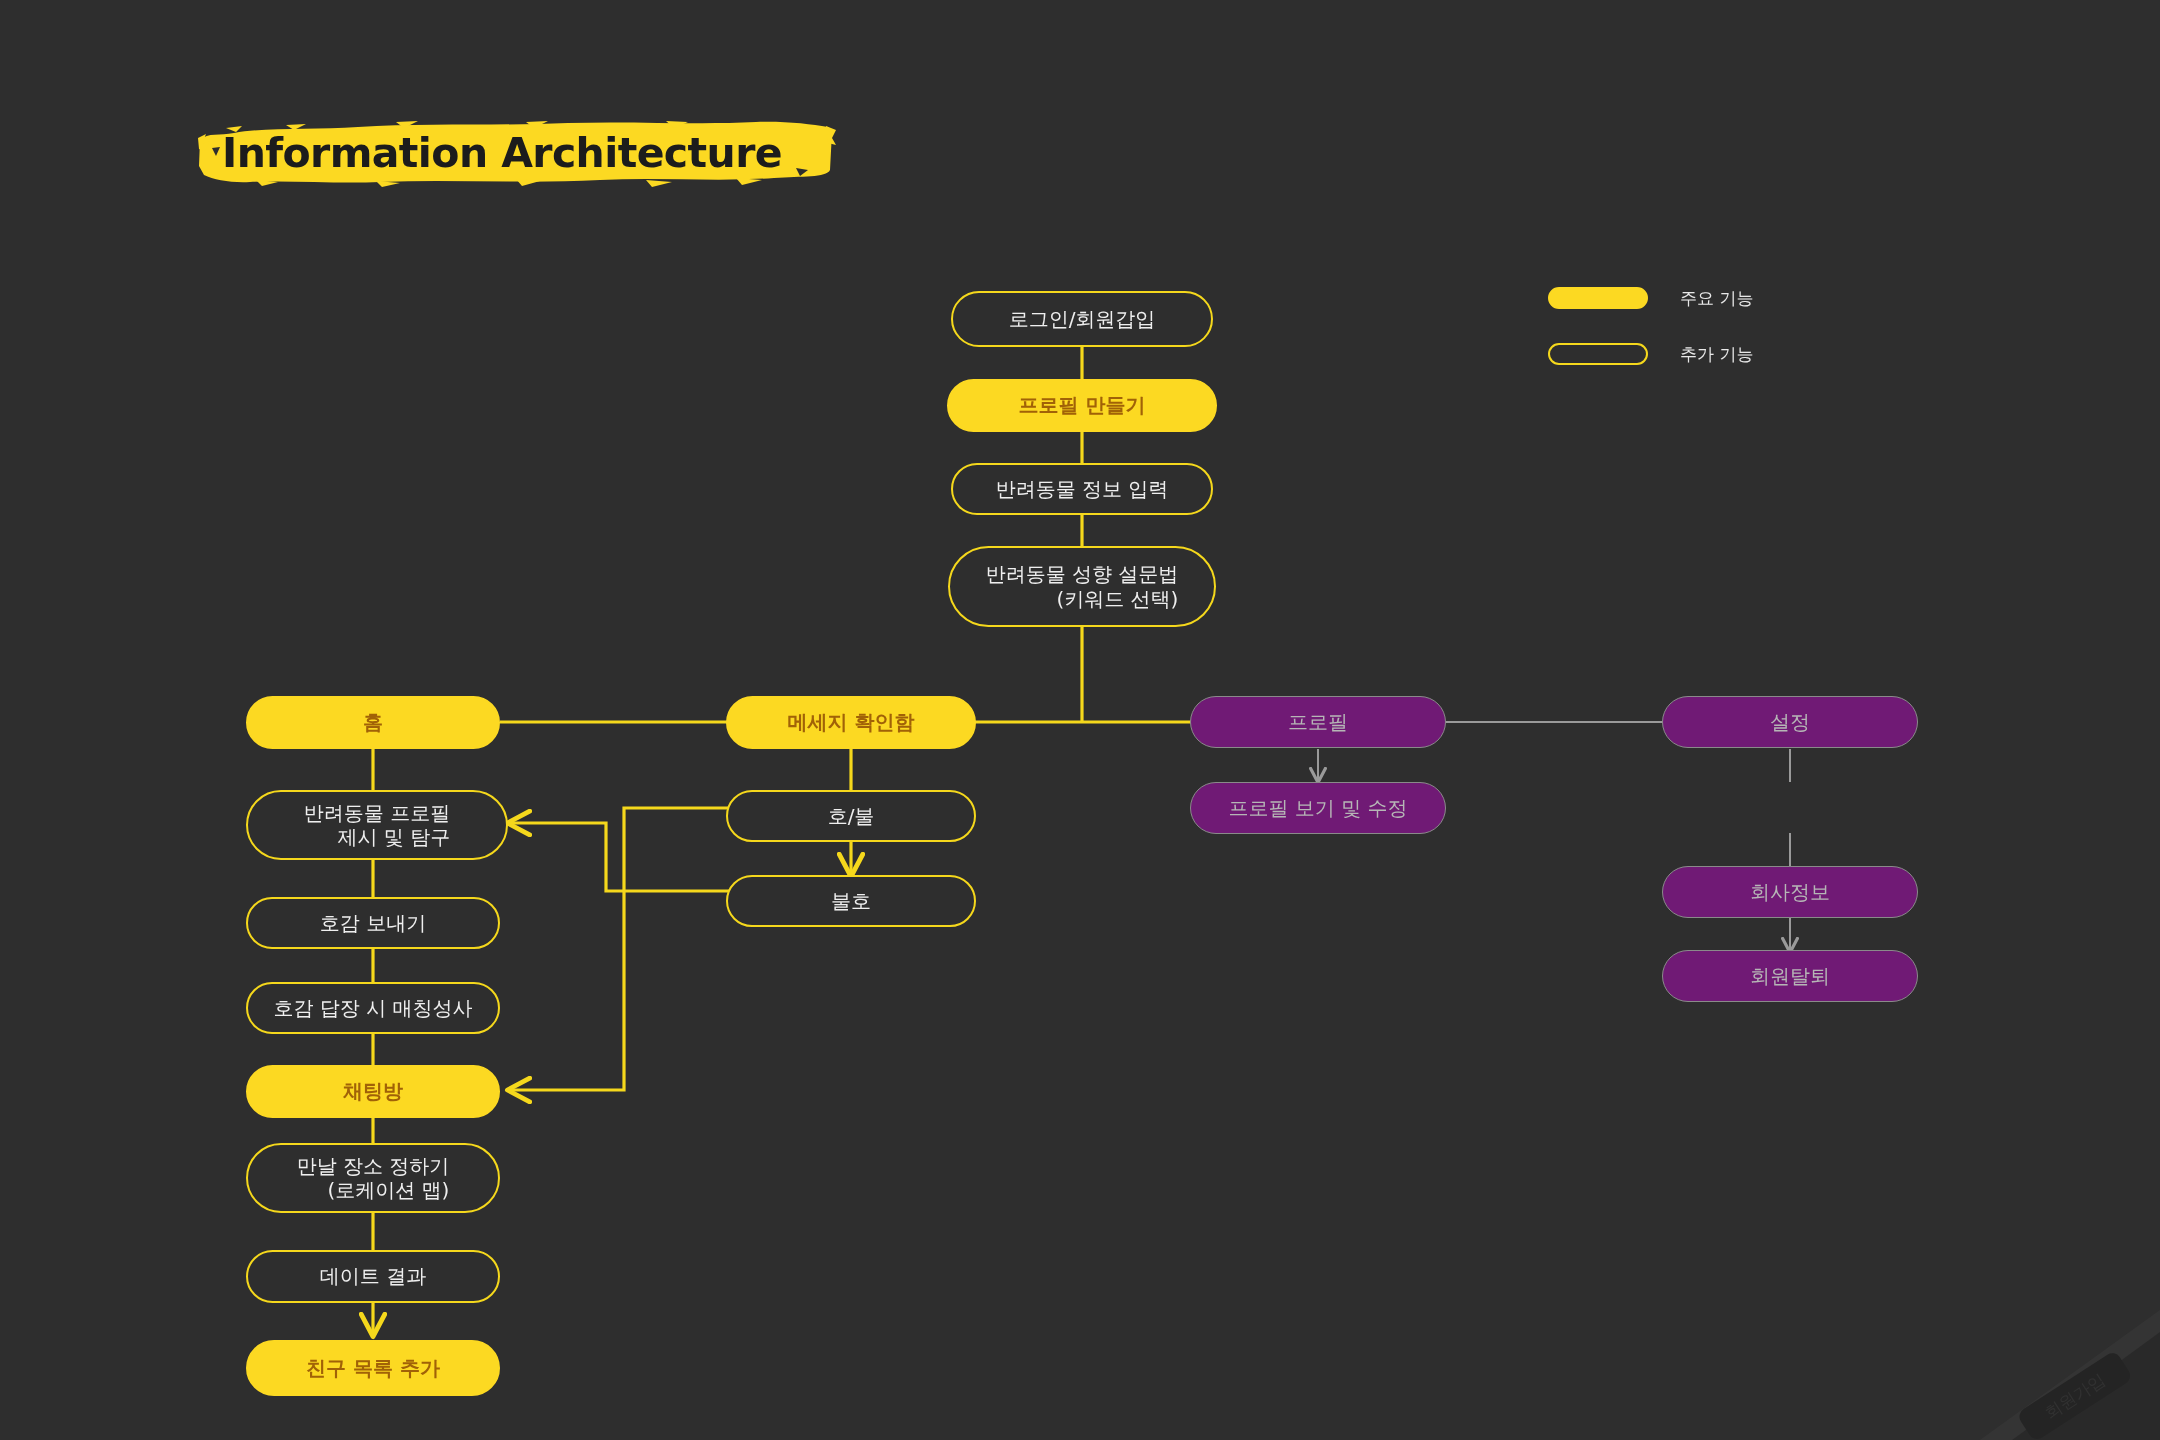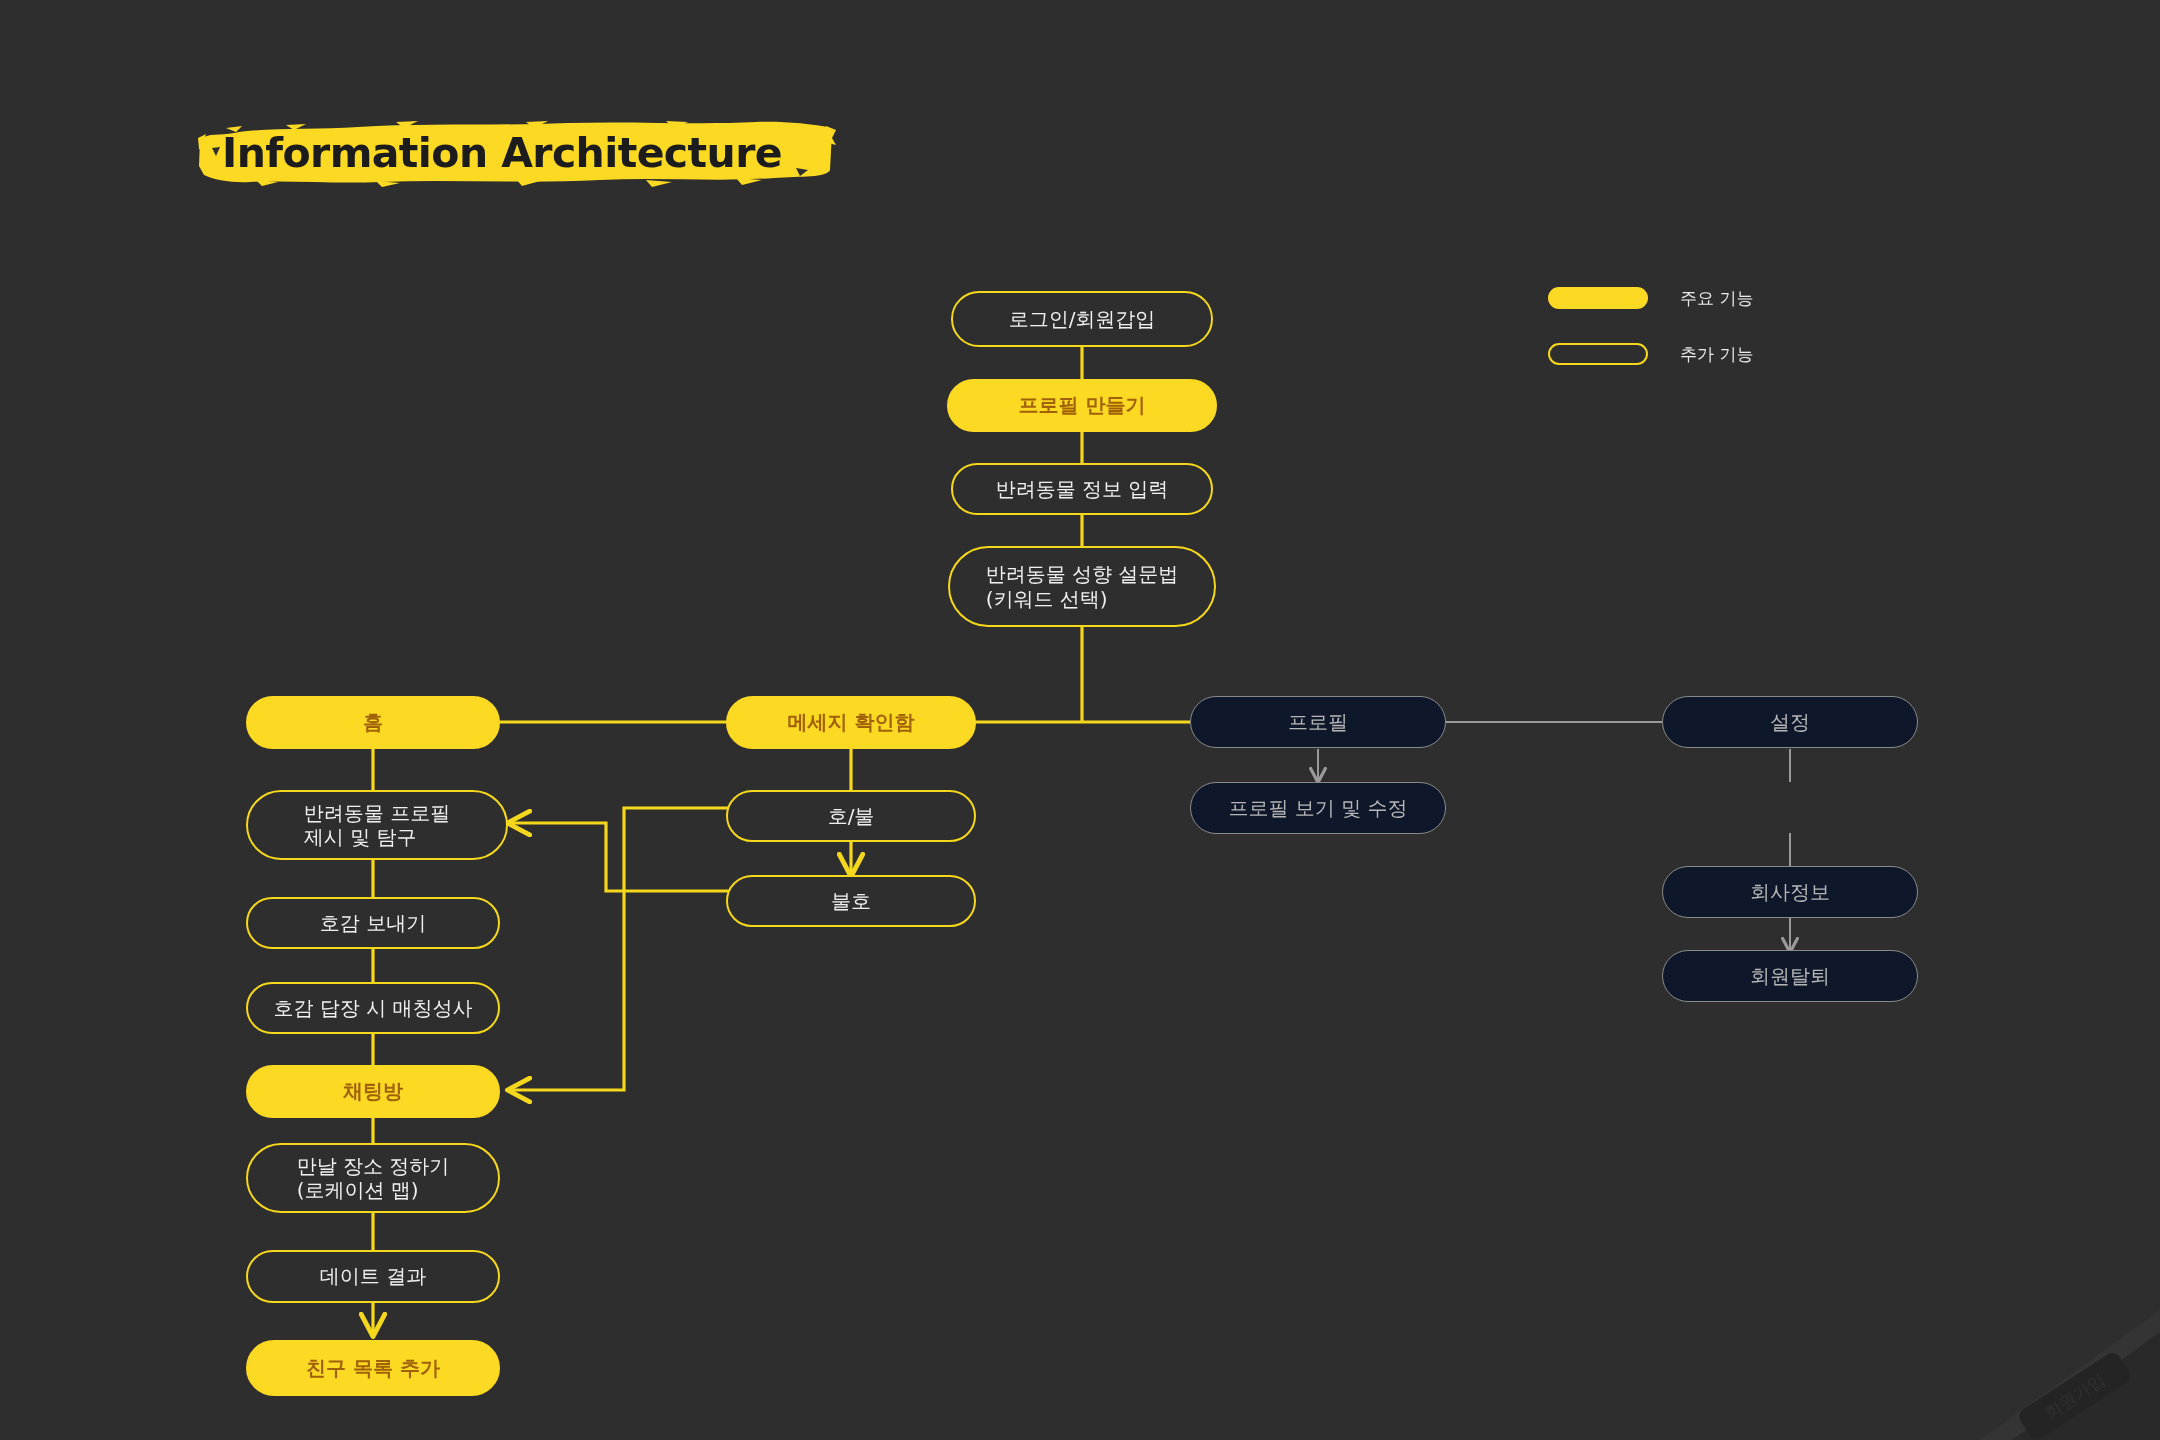--- a/index.html
+++ b/index.html
@@ -51,42 +51,42 @@
     width: 2160px; height: 1440px;
     pointer-events: none;
   }
 
   
   .node {
     position: absolute;
     display: flex;
     align-items: center;
     justify-content: center;
-    text-align: left;
+    text-align: right;
     border-radius: 999px;
     line-height: 1.22;
     white-space: pre-line;
     z-index: 5;
   }
   .node.primary {
     background: #fcd922;
     border: 2px solid #fcd922;
     color: #a16207;
     font-weight: 700;
     font-size: 20px;
   }
   .node.secondary {
     background: #2e2e2e;
     border: 2.5px solid #f5d81c;
     color: #efefef;
     font-weight: 500;
     font-size: 20px;
   }
   .node.muted {
-    background: #0f172a;
+    background: #701a75;
     border: 1.5px solid #8a8a8a;
     color: #b6b6b6;
     font-weight: 500;
     font-size: 20px;
   }
 
   
   #legend {
     position: absolute;
     left: 1548px;

